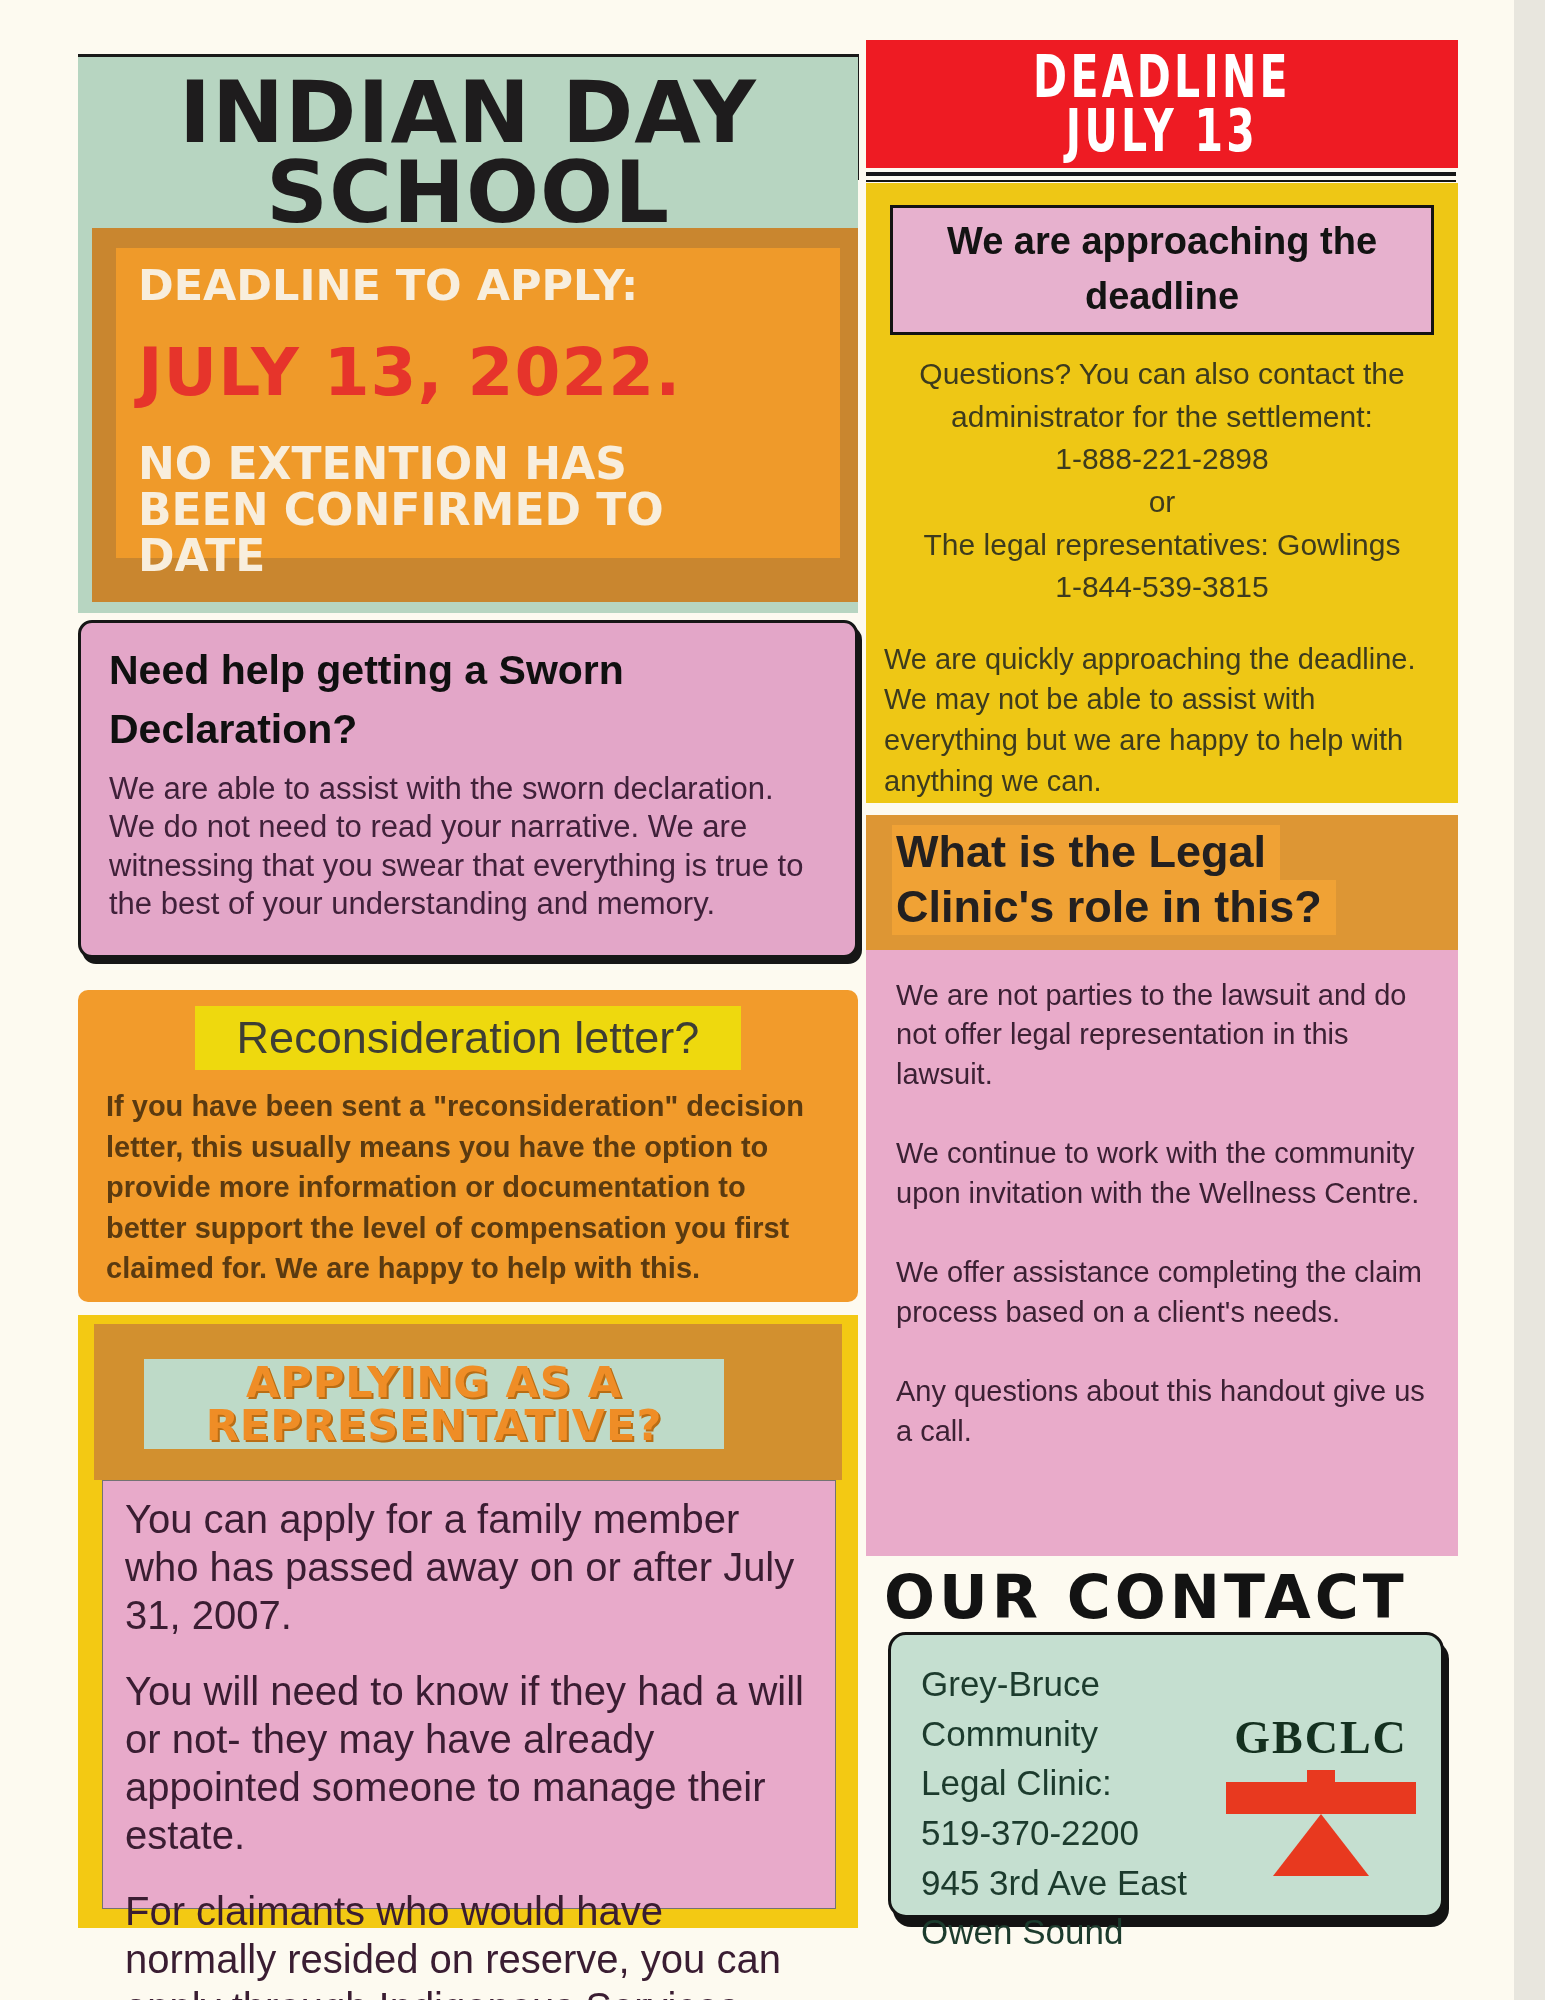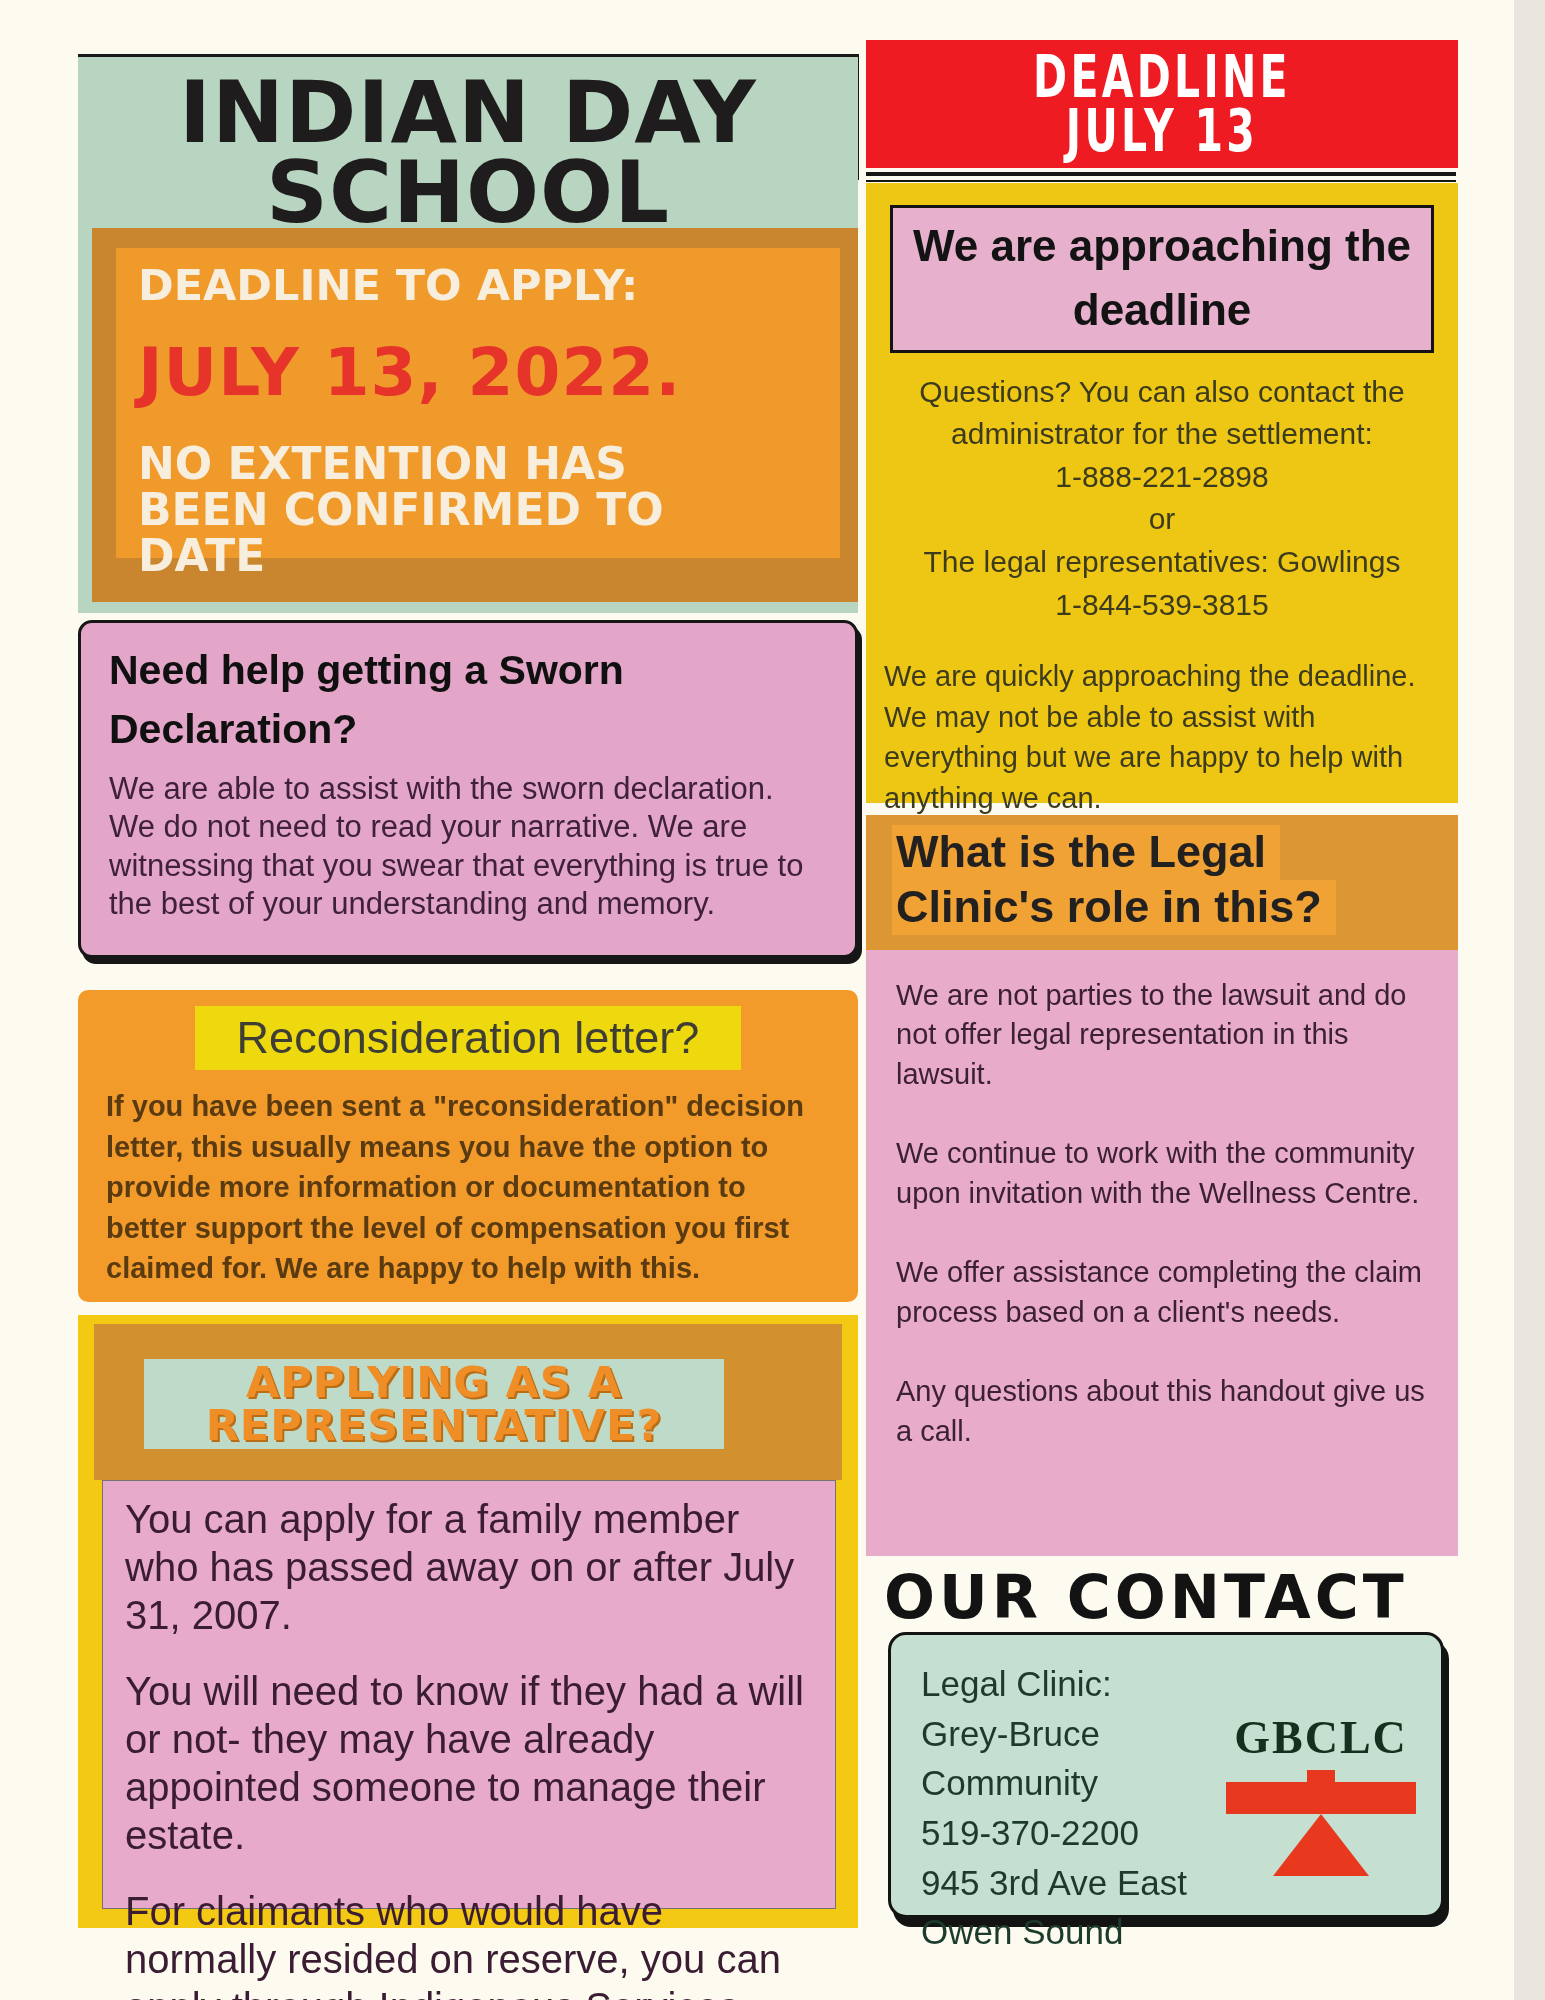--- a/index.html
+++ b/index.html
@@ -51,21 +51,21 @@
 
   
   .banner{left:866px;top:40px;width:592px;height:128px;background:#ee1b23;color:#ffffff;
       text-align:center;padding-top:10px;box-sizing:border-box;}
   .banner-line{display:block;font-family:"DejaVu Sans",sans-serif;font-weight:bold;font-size:50px;
       line-height:1.08;letter-spacing:4px;transform:scale(.82,1.18);transform-origin:center;}
 
   .approach-card{left:866px;top:183px;width:592px;height:620px;background:#eec715;
       padding-top:22px;box-sizing:border-box;}
   .approach-head{margin:0 auto;width:544px;background:#e7b1ce;border:3px solid #131313;
-      text-align:center;font-weight:bold;font-size:44px;line-height:1.45;color:#131313;
+      text-align:center;font-weight:bold;font-size:38px;line-height:1.45;color:#131313;
       padding:6px 0 8px 0;box-sizing:border-box;}
   .approach-lines{margin-top:18px;text-align:center;font-size:30px;line-height:1.42;color:#3d3b1e;}
   .approach-note{margin:30px auto 0 auto;width:556px;font-size:29px;line-height:1.4;
       color:#3d3b1e;text-align:left;}
 
   .role-band{left:866px;top:815px;width:592px;height:135px;background:#dd9634;
       padding:10px 0 0 26px;box-sizing:border-box;}
   .role-line{display:table;background:#f0a235;color:#232020;font-weight:bold;font-size:45px;
       line-height:1.18;padding:0 14px 2px 4px;}
   .role-pink{left:866px;top:950px;width:592px;height:606px;background:#e9abca;
@@ -172,22 +172,22 @@
     <p>We are not parties to the lawsuit and do not offer legal representation in this lawsuit.</p>
     <p>We continue to work with the community upon invitation with the Wellness Centre.</p>
     <p>We offer assistance completing the claim process based on a client's needs.</p>
     <p>Any questions about this handout give us a call.</p>
   </div>
 
   <div class="abs our-contact">OUR CONTACT</div>
 
   <div class="abs contact-card">
     <div class="contact-lines">
+      <div>Grey-Bruce Community</div>
       <div>Legal Clinic:</div>
-      <div>Grey-Bruce Community</div>
       <div>519-370-2200</div>
       <div>945 3rd Ave East</div>
       <div>Owen Sound</div>
     </div>
     <div class="contact-logo">
       <div class="logo-text">GBCLC</div>
       <div class="scale-icon">
         <div class="scale-pin"></div>
         <div class="scale-bar"></div>
         <div class="scale-tri"></div>

